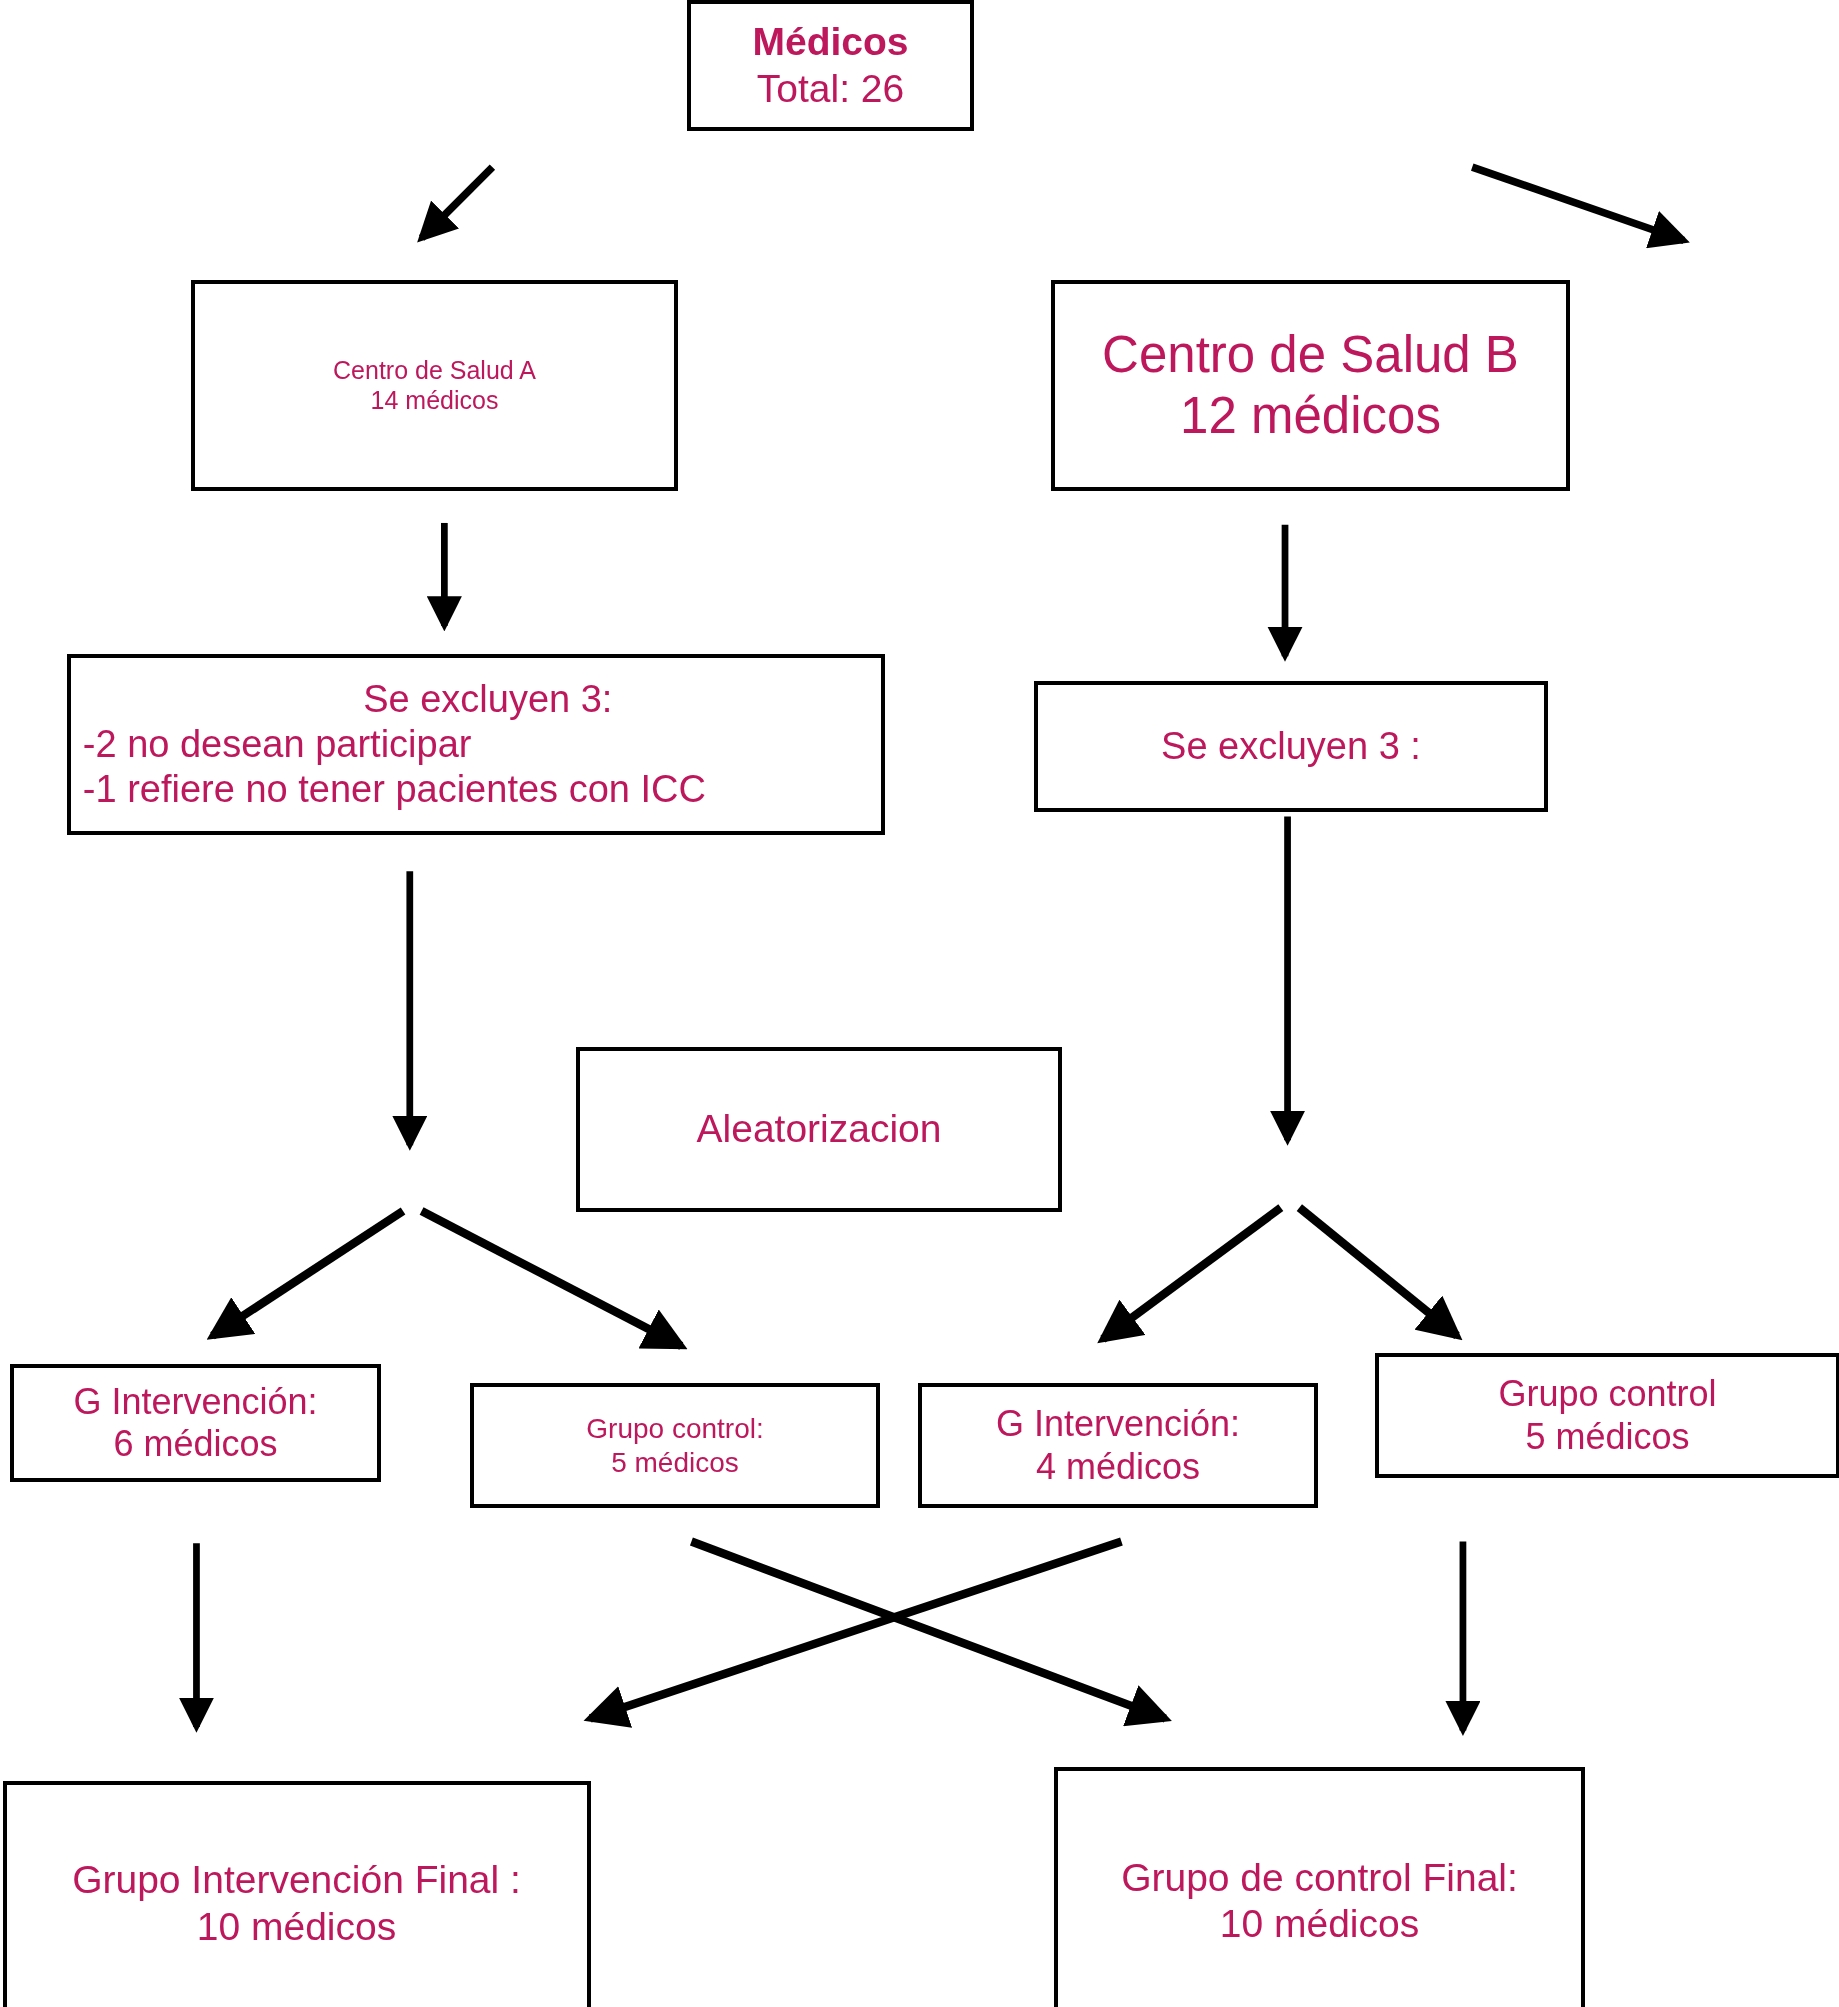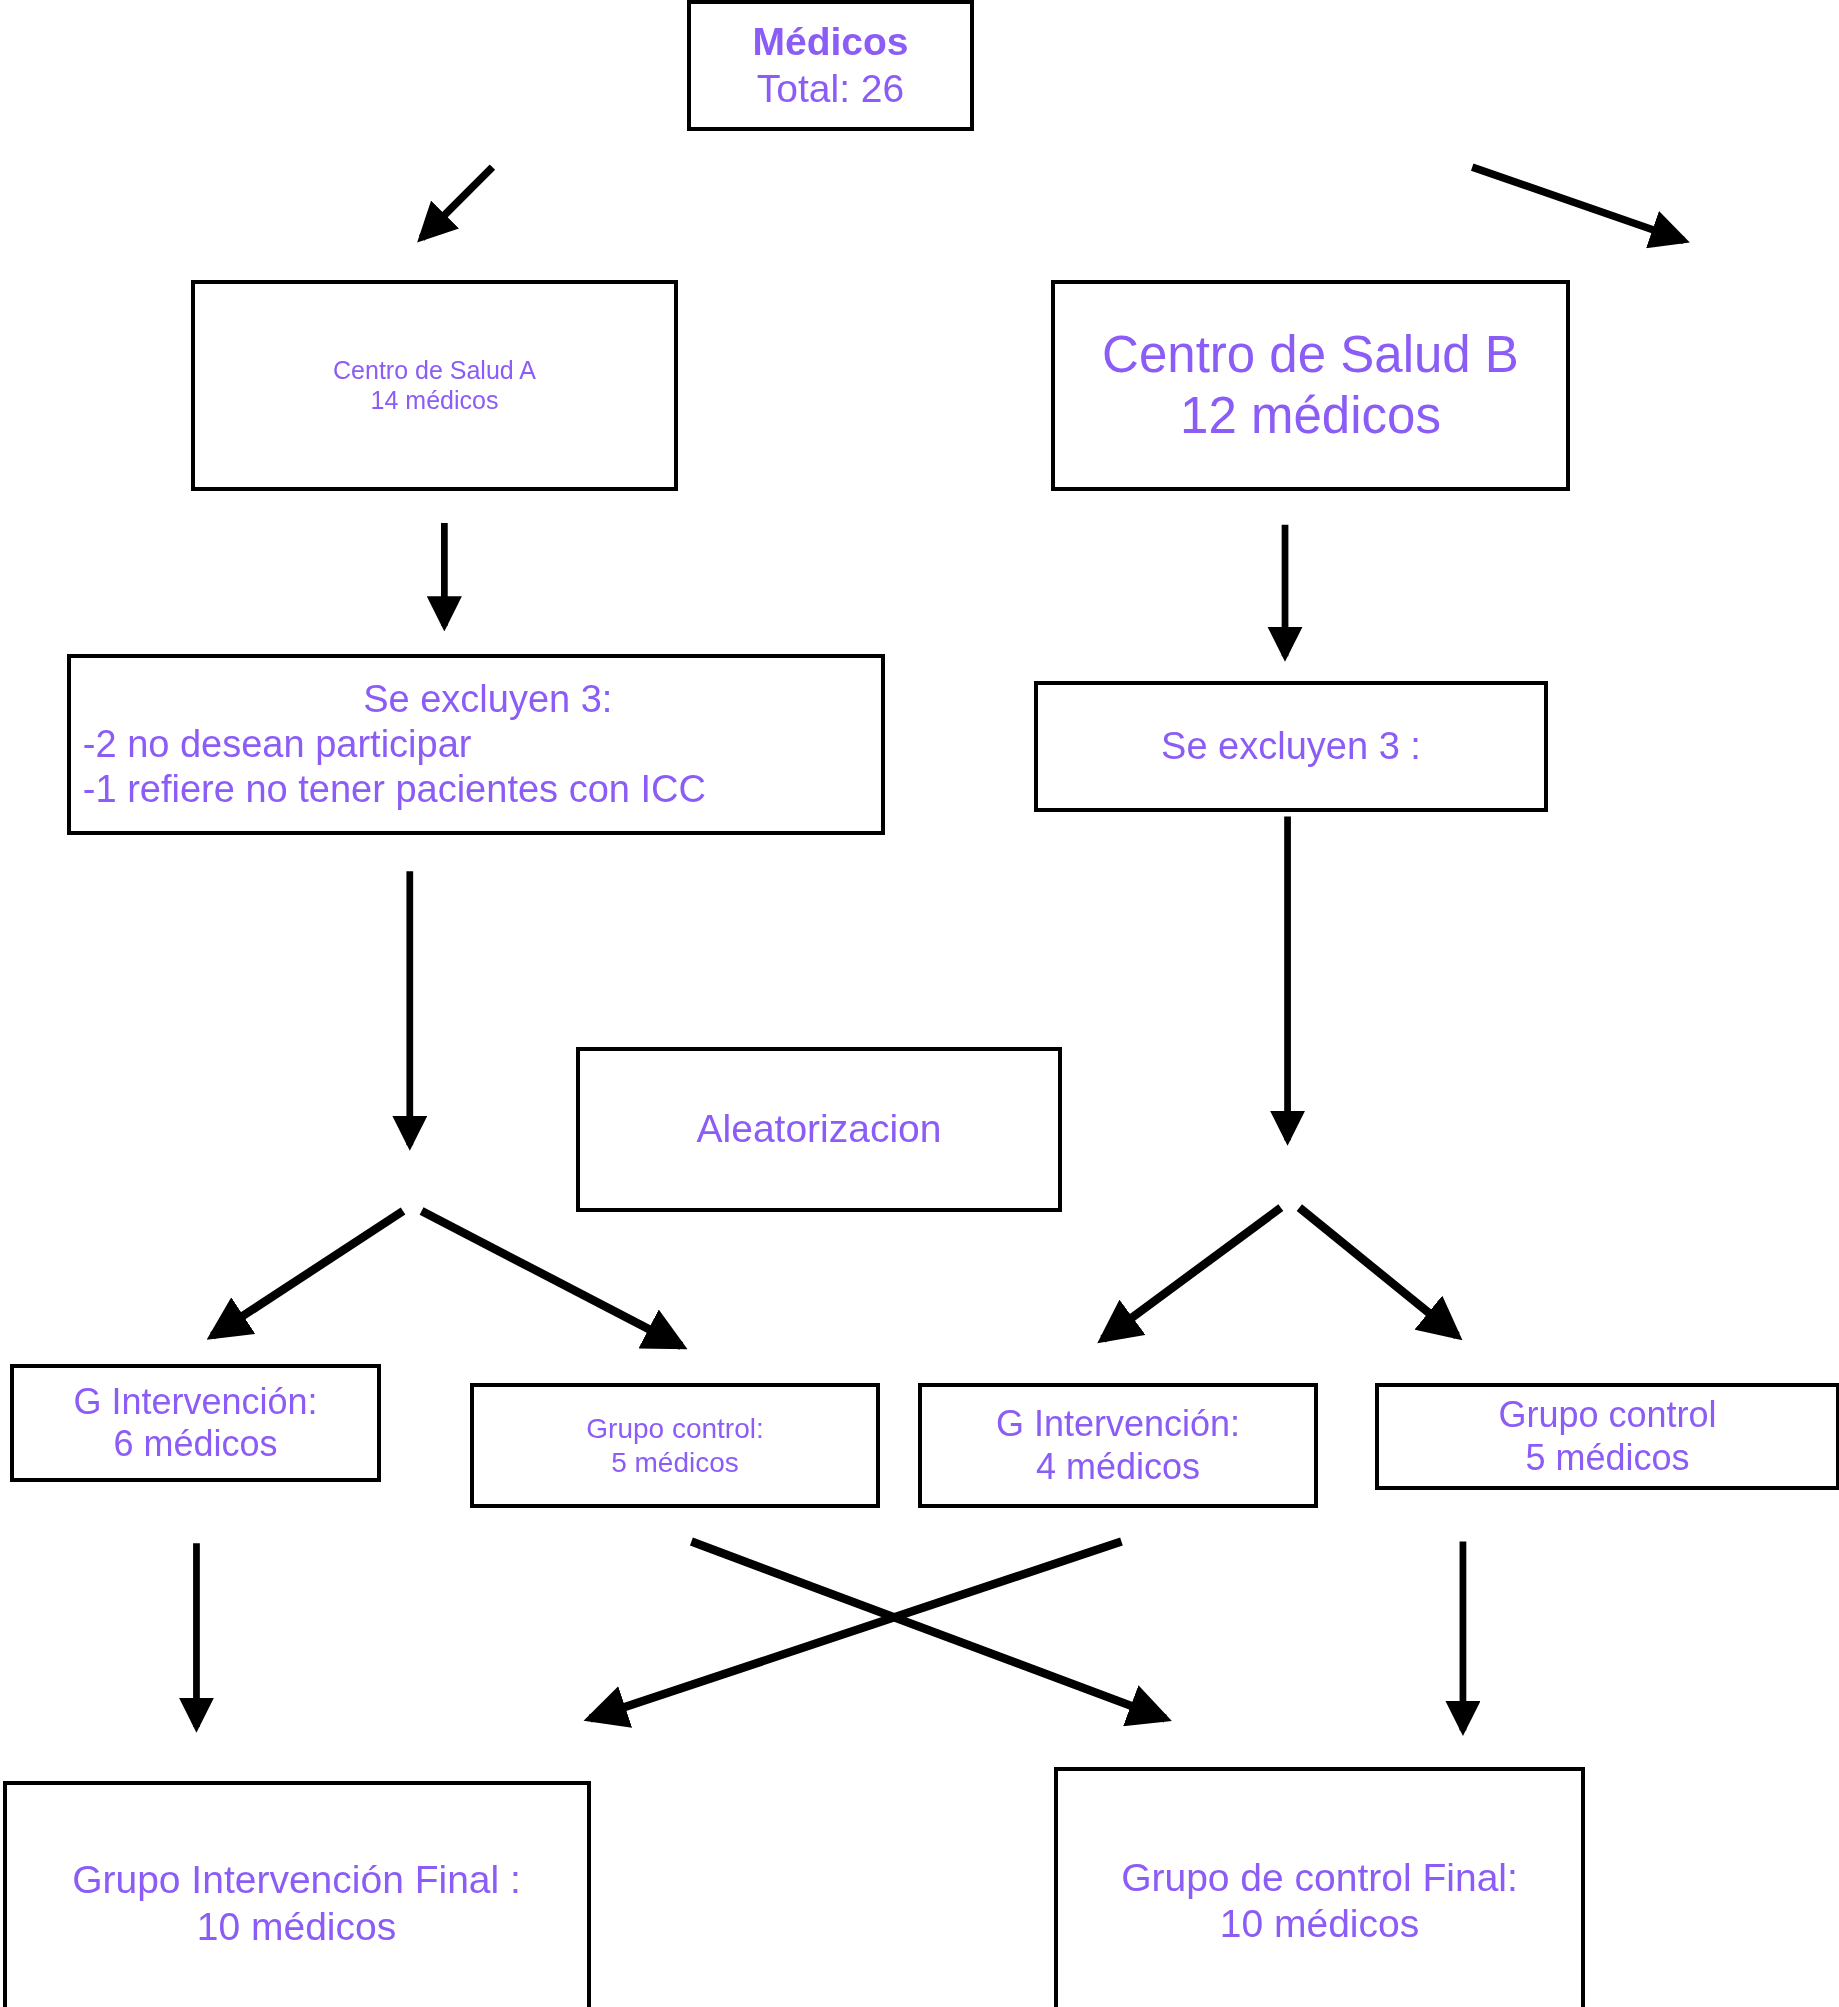--- a/index.html
+++ b/index.html
@@ -6,21 +6,21 @@
     margin: 0;
     padding: 0;
     background: #ffffff;
   }
   #stage {
     position: relative;
     width: 1839px;
     height: 2008px;
     background: #ffffff;
     font-family: "Liberation Sans", sans-serif;
-    color: #8b5cf6;
+    color: #be185d;
     overflow: hidden;
   }
   .node {
     position: absolute;
     box-sizing: border-box;
     border: 4.2px solid #000000;
     background: #ffffff;
     display: flex;
     flex-direction: column;
     align-items: center;
@@ -133,21 +133,21 @@
   <div class="node" style="left:470px; top:1383px; width:410px; height:125px; font-size:28px;">
     <span class="line">Grupo control:</span>
     <span class="line">5 médicos</span>
   </div>
 
   <div class="node" style="left:918px; top:1383px; width:400px; height:125px; font-size:36px;">
     <span class="line">G Intervención:</span>
     <span class="line">4 médicos</span>
   </div>
 
-  <div class="node" style="left:1375px; top:1383px; width:465px; height:107px; font-size:36px;">
+  <div class="node" style="left:1375px; top:1353px; width:465px; height:125px; font-size:36px;">
     <span class="line">Grupo control</span>
     <span class="line">5 médicos</span>
   </div>
 
   <div class="node" style="left:2.5px; top:1781px; width:588px; height:245px; font-size:39px;">
     <span class="line">Grupo Intervención Final :</span>
     <span class="line">10 médicos</span>
   </div>
 
   <div class="node" style="left:1054px; top:1767px; width:531px; height:268px; font-size:39px;">

